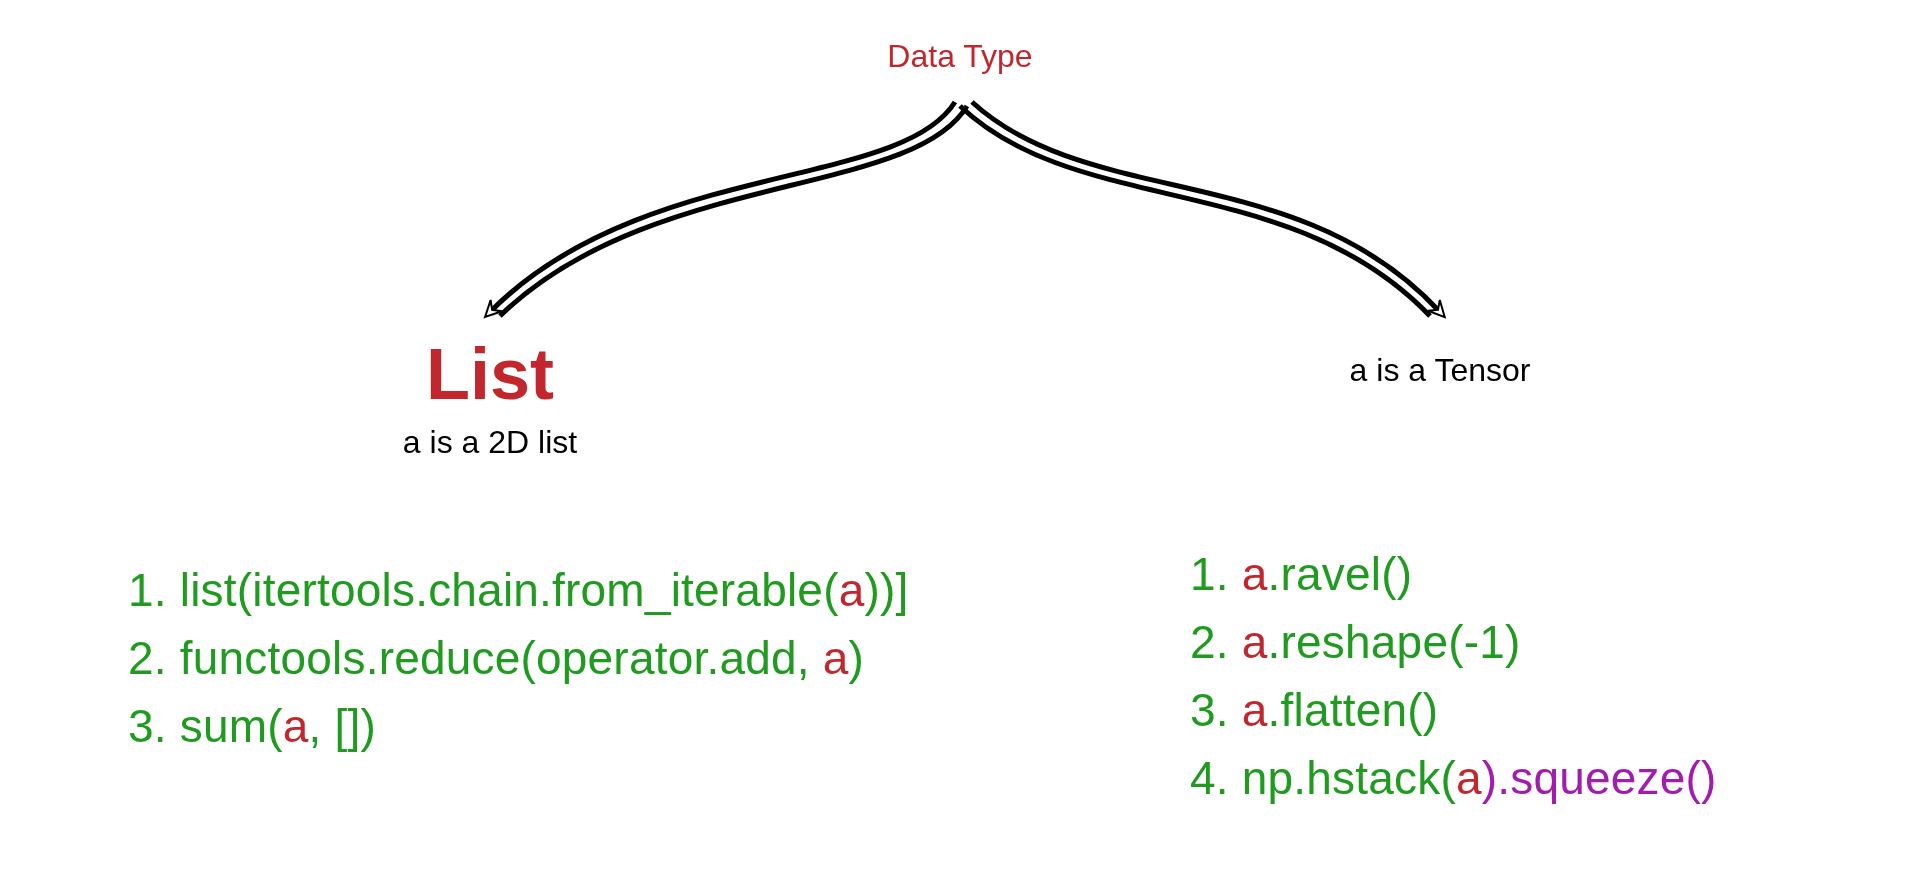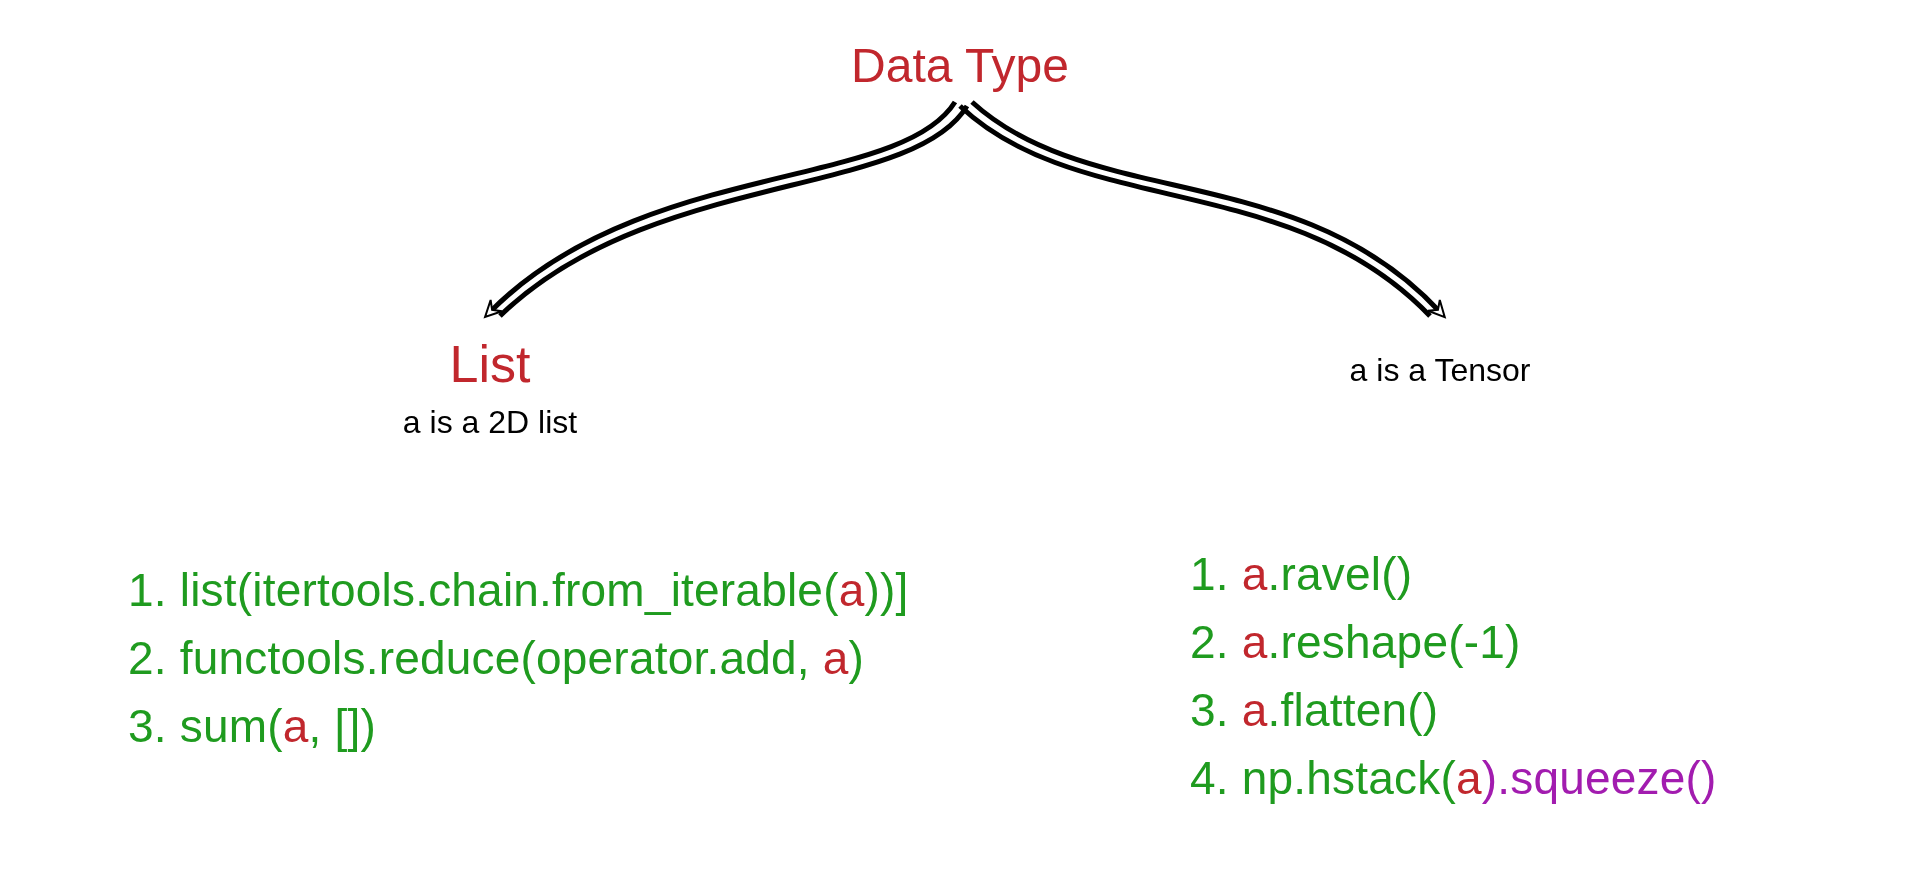--- a/index.html
+++ b/index.html
@@ -15,21 +15,21 @@
     position: relative;
     width: 1920px;
     height: 869px;
   }
   .root-title {
     position: absolute;
     top: 38px;
     left: 0;
     right: 0;
     text-align: center;
-    font-size: 48px;
+    font-size: 32px;
     font-weight: 500;
     color: #c1272d; 
   }
   .svg-layer {
     position: absolute;
     left: 0;
     top: 0;
   }
   .branch {
     position: absolute;
@@ -39,22 +39,22 @@
     top: 338px;
     left: 210px;
     width: 560px;
   }
   .branch.right {
     top: 338px;
     left: 1120px;
     width: 640px;
   }
   .branch-title {
-    font-size: 52px;
-    font-weight: 400;
+    font-size: 72px;
+    font-weight: 700;
     color: #c1272d;
     line-height: 1;
   }
   .branch-sub {
     margin-top: 14px;
     font-size: 32px;
     font-weight: 400;
     color: #000000;
   }
   .code-block {

